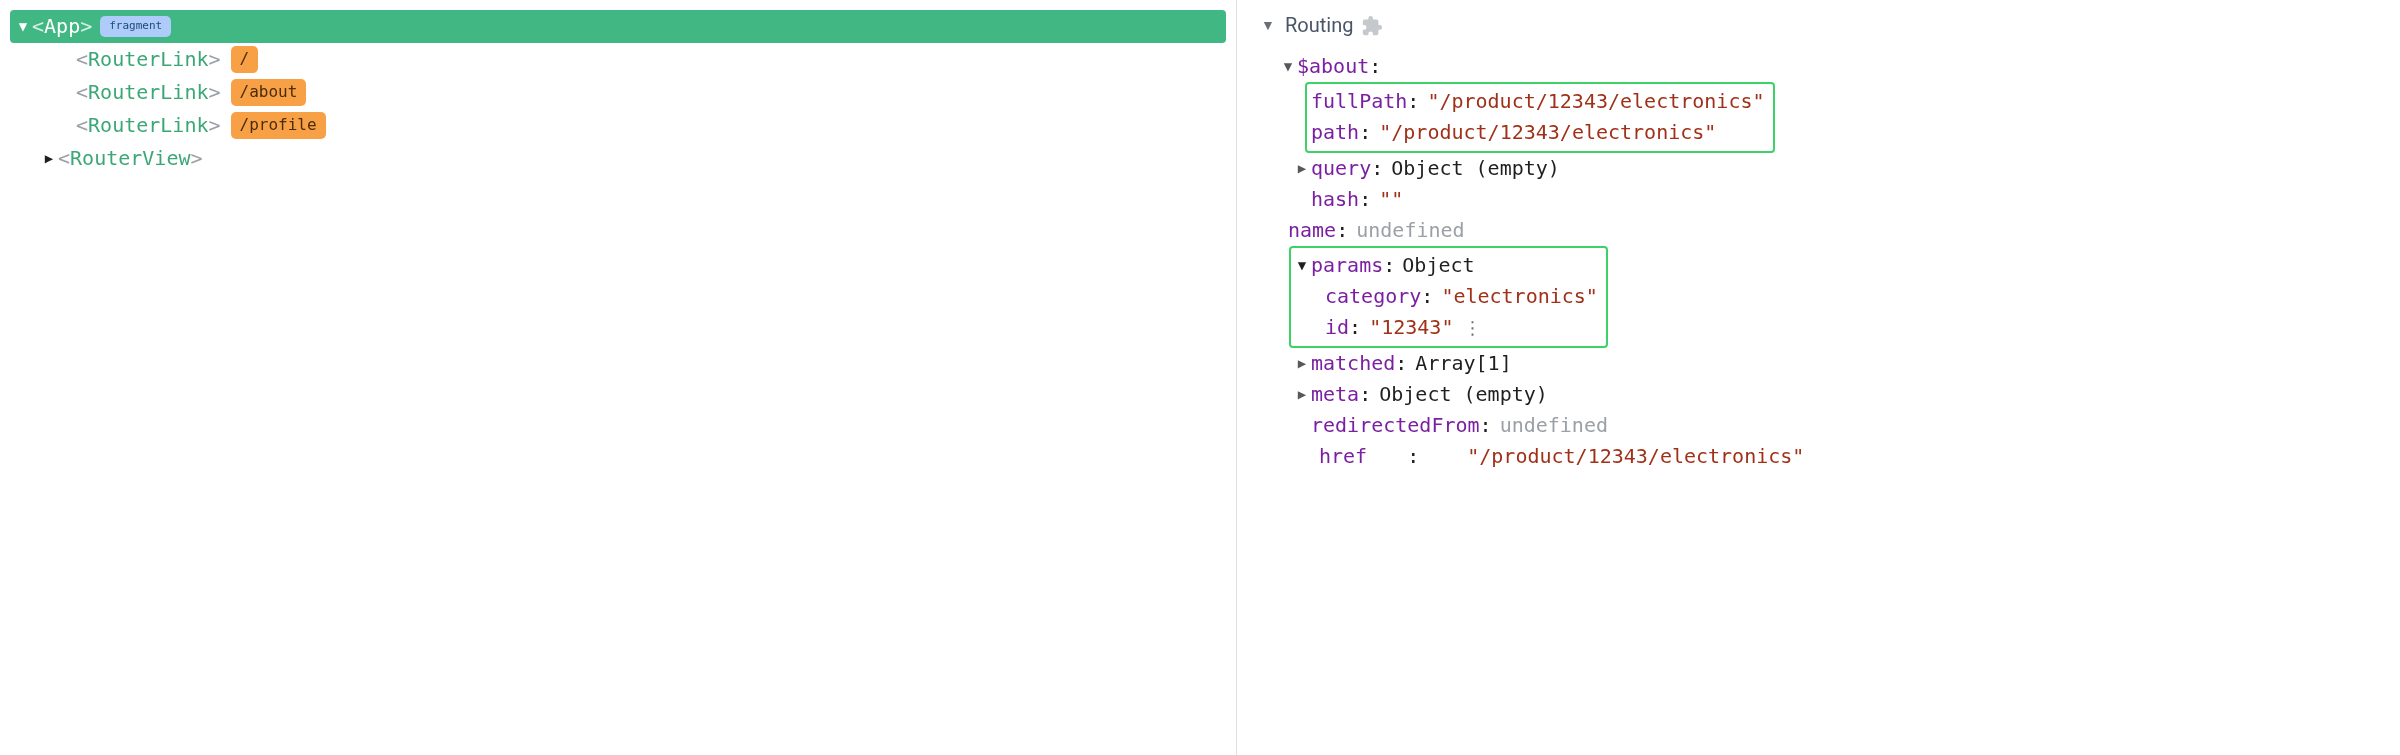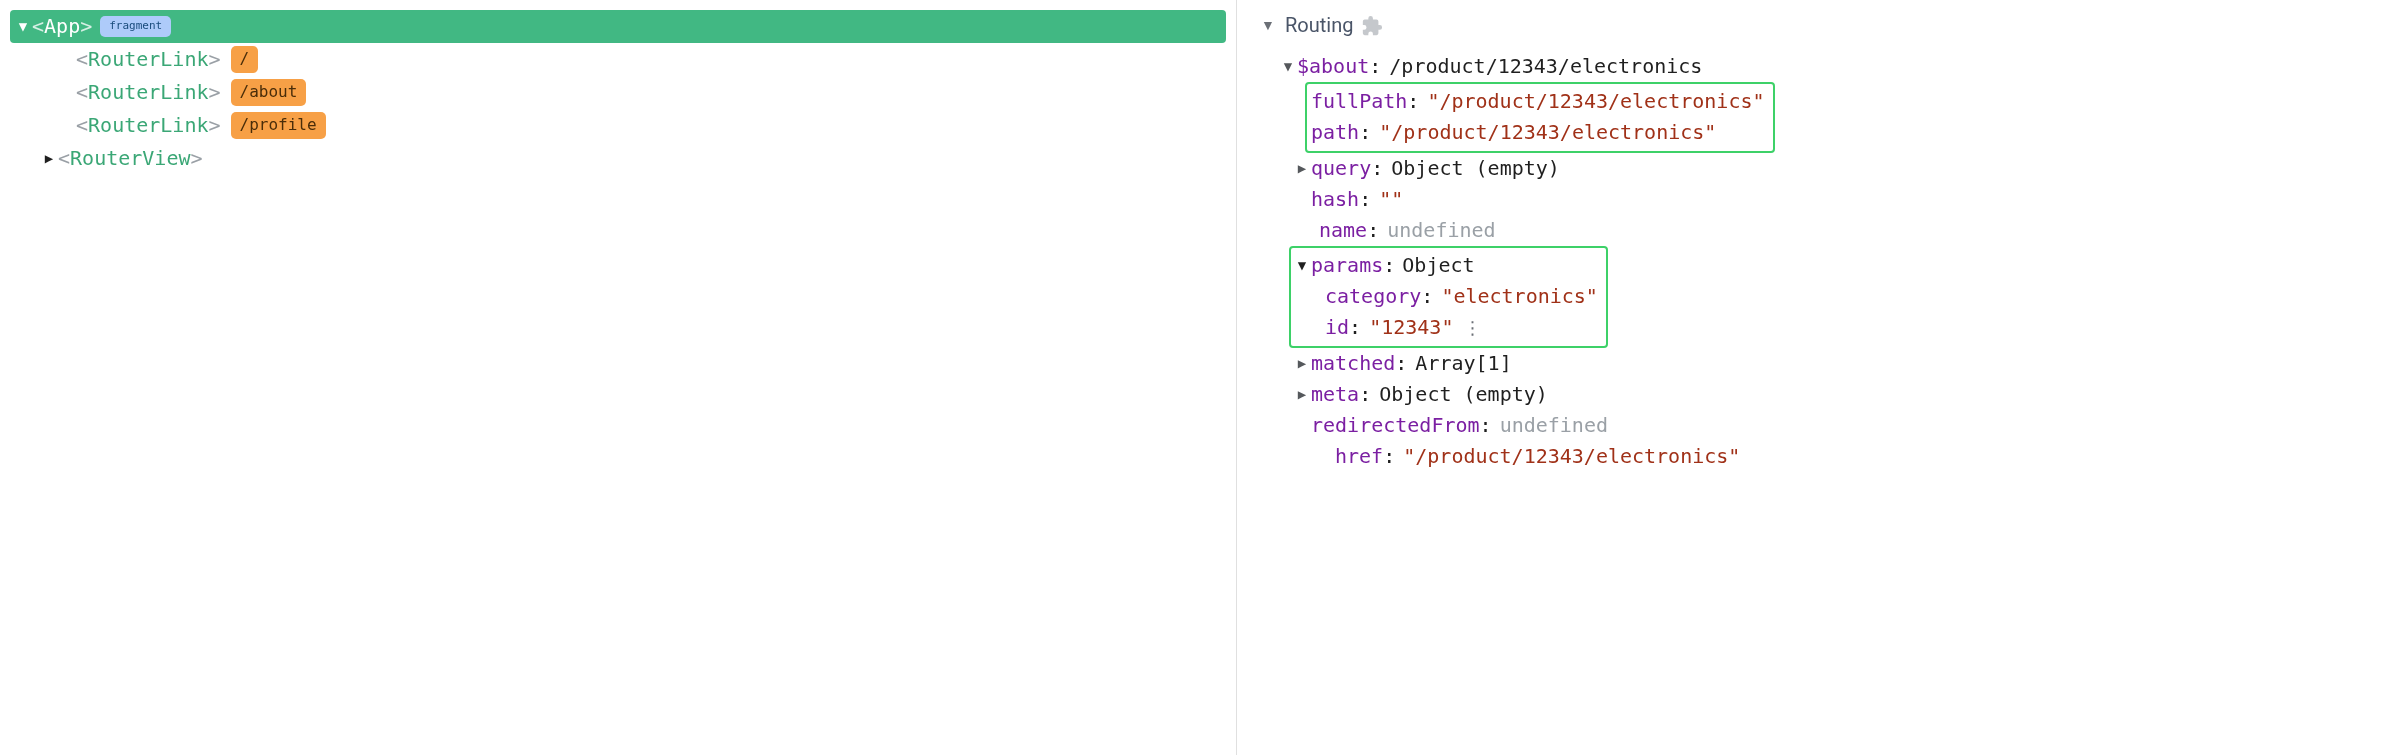--- a/index.html
+++ b/index.html
@@ -230,21 +230,20 @@
       </span>
     </div>
 
     <div class="props">
 
       
       <div class="prop-row lvl0">
         <span class="caret">▼</span>
         <span class="k-purple">$about</span>
           <span class="colon">:</span>
-        <span class="v-black" style="margin-left:6px;">/product/12343/electronics</span>
       </div>
 
       
       <div class="highlight-box">
         <div class="highlight-inner-row">
           <span class="k-purple">fullPath</span>
             <span class="colon">:</span>
           <span class="v-maroon" style="margin-left:6px;">"/product/12343/electronics"</span>
         </div>
         <div class="highlight-inner-row">
@@ -263,21 +262,21 @@
       </div>
 
       
       <div class="prop-row lvl1" style="margin-left:44px;">
         <span class="k-purple">hash</span>
           <span class="colon">:</span>
         <span class="v-maroon" style="margin-left:6px;">""</span>
       </div>
 
       
-      <div class="prop-row lvl1" style="margin-left:52px;">
+      <div class="prop-row lvl1" style="margin-left:21px;">
         <span class="k-purple">name</span>
           <span class="colon">:</span>
         <span class="v-grey" style="margin-left:6px;">undefined</span>
       </div>
 
       
       <div class="highlight-box" style="margin-left:22px; padding-left:2px;">
         <div class="highlight-inner-row">
           <span class="caret">▼</span>
           <span class="k-purple">params</span>
@@ -314,21 +313,21 @@
       </div>
 
       
       <div class="prop-row lvl1" style="margin-left:44px;">
         <span class="k-purple">redirectedFrom</span>
           <span class="colon">:</span>
         <span class="v-grey" style="margin-left:6px;">undefined</span>
       </div>
 
       
-      <div class="prop-row lvl1" style="margin-left:68px;">
+      <div class="prop-row lvl1" style="margin-left:52px;gap:40px;">
         <span class="k-purple">href</span>
           <span class="colon">:</span>
         <span class="v-maroon" style="margin-left:6px;">"/product/12343/electronics"</span>
       </div>
 
     </div>
   </div>
 </div>
 
 </body></html>

